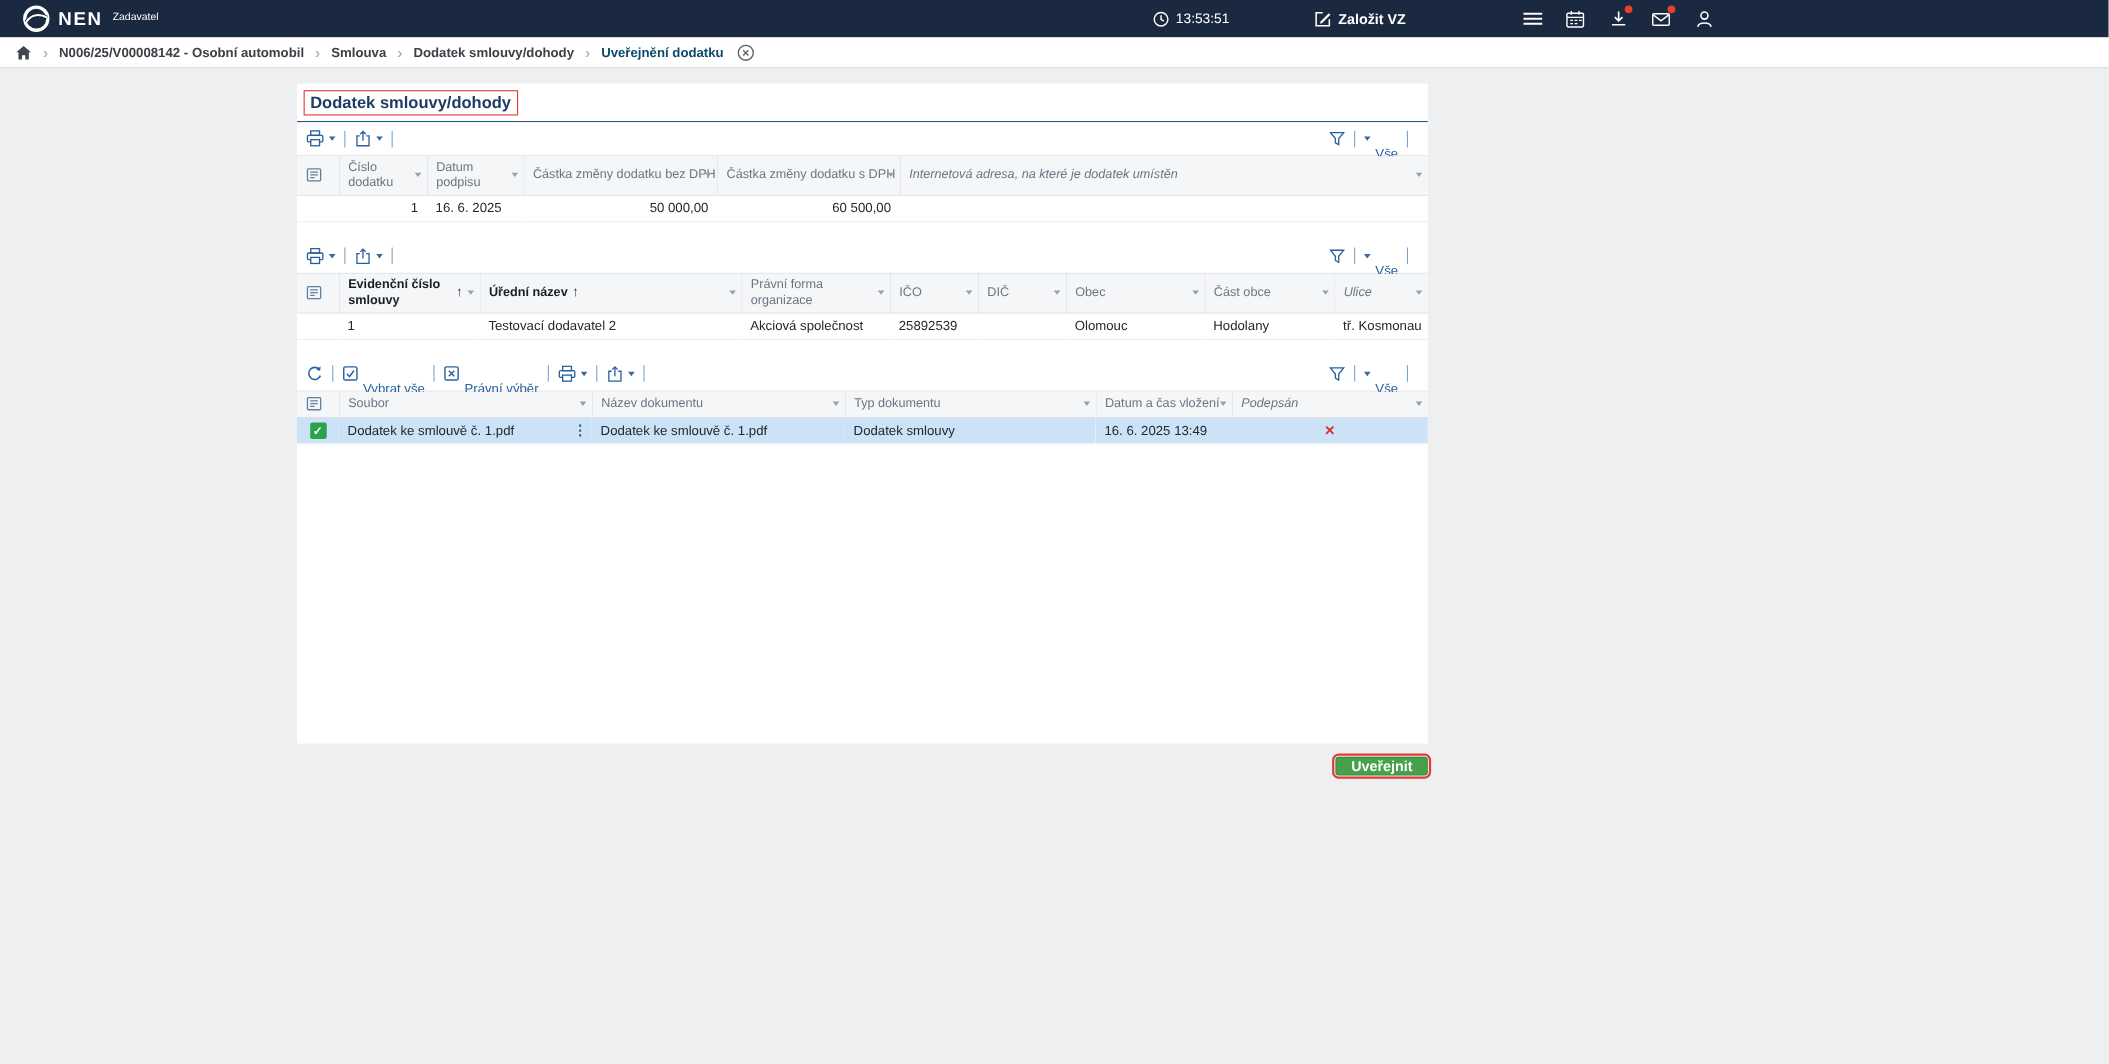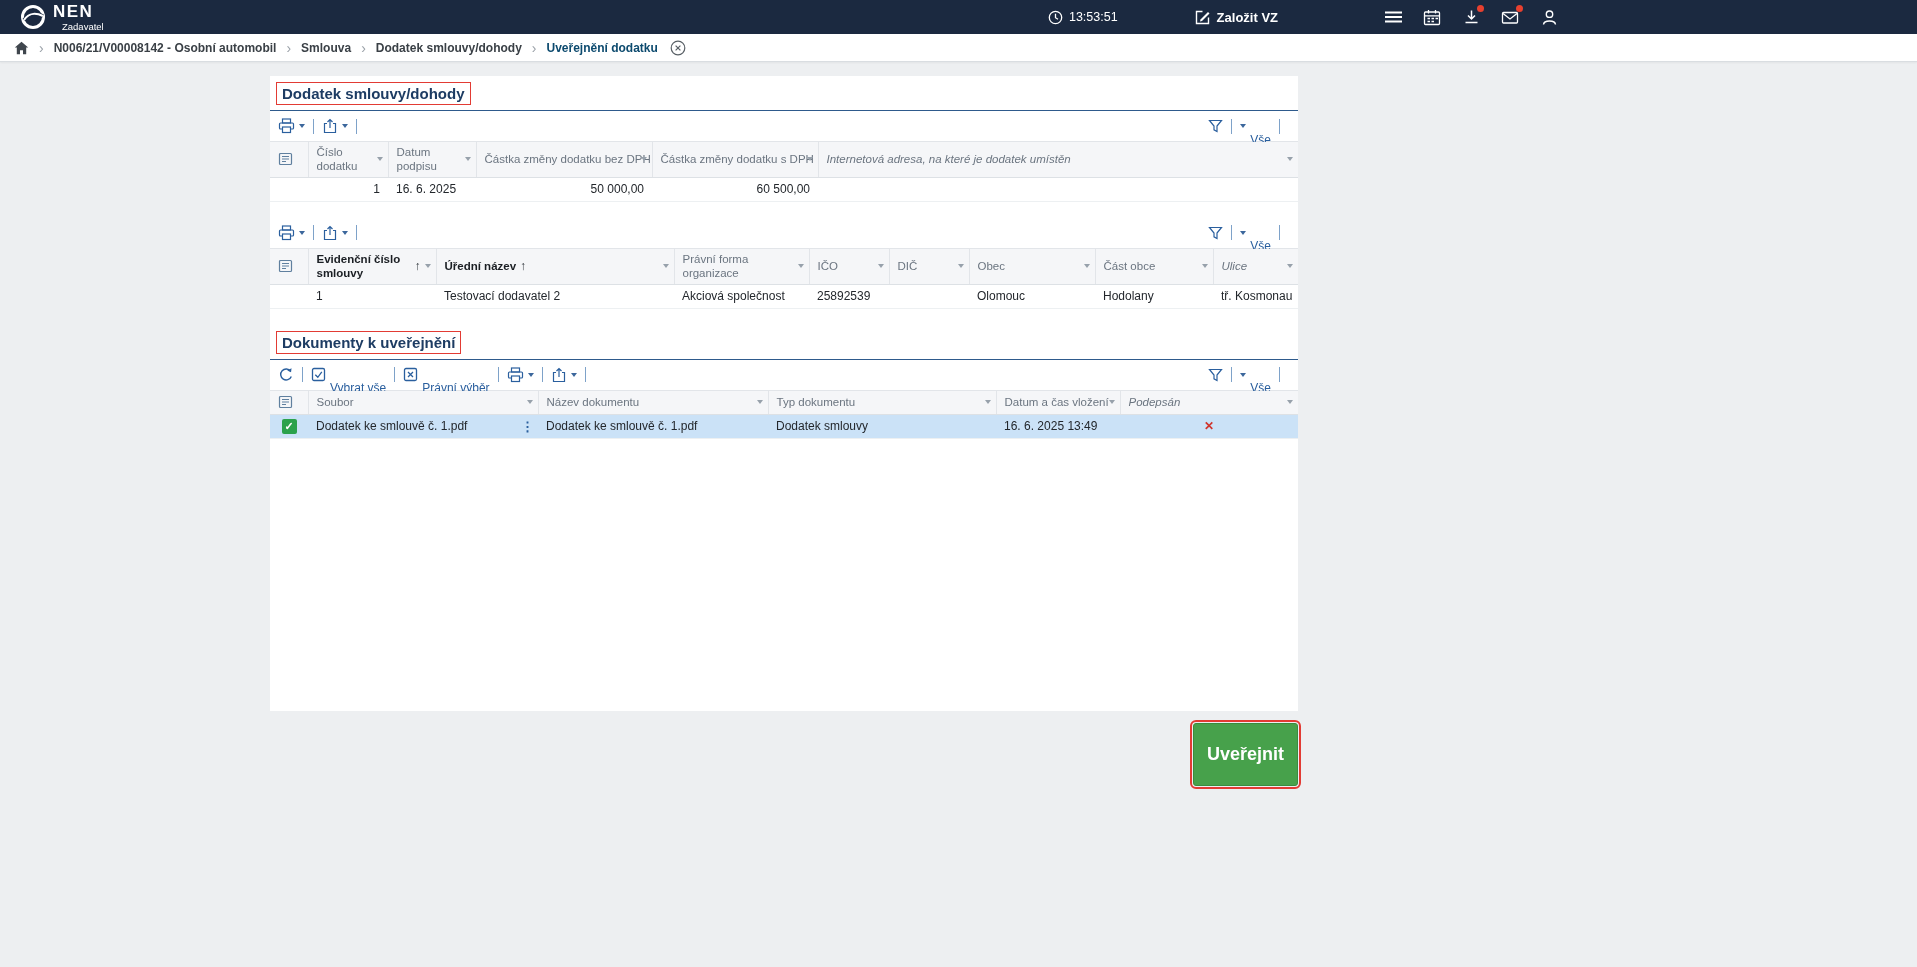--- a/index.html
+++ b/index.html
@@ -7,21 +7,21 @@
   body {
     width:1917px; height:967px;
     font-family:"Liberation Sans", sans-serif;
     background:#edeff1; overflow:hidden;
     -webkit-user-select:none; user-select:none;
   }
 
   
   .topbar { height:34px; background:#1b2940; display:flex; align-items:center; padding-left:20px; color:#fff; }
   .brand { display:flex; align-items:center; gap:7px; cursor:pointer; }
-  .brand-text { display:flex; flex-direction:column; line-height:1; }
+  .brand-text { display:flex; line-height:1; }
   .brand-name { font-size:17px; font-weight:700; letter-spacing:1.5px; }
   .brand-sub  { font-size:9.5px; margin:2px 0 0 9px; font-weight:400; }
   .topbar-right { margin-left:auto; margin-right:358px; display:flex; align-items:center;gap:43px; }
   .time-box { display:flex; align-items:center; gap:6px; font-size:12.5px; }
   .create-vz { display:flex; align-items:center; gap:6px; font-size:13px; font-weight:700; margin-left:34px; cursor:pointer; }
   .icon-group { display:flex; align-items:center; gap:19px; margin-left:62px; }
   .tb-icon { position:relative; width:20px; height:18px; display:flex; align-items:center; justify-content:center; cursor:pointer; }
   .badge-dot { position:absolute; top:-3px; right:-3px; width:7px; height:7px; border-radius:50%; background:#e8402f; }
 
   
@@ -75,22 +75,22 @@
   .file-cell { position:relative; padding-right:16px; }
   .drag-dots { position:absolute; right:4px; top:50%; transform:translateY(-50%); color:#2a5f9e; font-size:13px;
                font-weight:700; cursor:pointer; line-height:1; }
   .cross { color:#d0342c; font-weight:700; font-size:12px; }
   .center { text-align:center; }
 
   .doc-spacer { height:272px; }
 
   
   .footer-row { width:1028px; margin-left:270px; display:flex; justify-content:flex-end; padding-top:12px; }
-  .publish-btn { background:#47a14b; border:1px solid #398c3d; color:#fff; font-weight:700; font-size:18px;
-                 font-family:inherit; padding:20px 13px; border-radius:3px; outline:2px solid #e23b34;
+  .publish-btn { background:#47a14b; border:1px solid #398c3d; color:#fff; font-weight:700; font-size:13px;
+                 font-family:inherit; padding:0 13px; border-radius:3px; outline:2px solid #e23b34;
                  outline-offset:1px; cursor:pointer; }
 
   svg { display:block; }
 </style>
 </head>
 <body>
 
 <header class="topbar">
   <div class="brand">
     <span>
@@ -163,21 +163,21 @@
   </div>
 </header>
 
 <nav class="crumbs">
   <span class="crumb-home">
     <svg width="15" height="14" viewBox="0 0 15 14">
       <path d="M7.5 0.8 L14.2 6.6 H12.2 V13.2 H9 V9.2 H6 V13.2 H2.8 V6.6 H0.8 Z" fill="#3f464d"></path>
     </svg>
   </span>
   <span class="crumb-sep">›</span>
-  <span class="crumb">N006/21/V00008142 - Osobní automobil</span>
+  <span class="crumb">N006/25/V00008142 - Osobní automobil</span>
   <span class="crumb-sep">›</span>
   <span class="crumb">Smlouva</span>
   <span class="crumb-sep">›</span>
   <span class="crumb">Dodatek smlouvy/dohody</span>
   <span class="crumb-sep">›</span>
   <span class="crumb current">Uveřejnění dodatku</span>
   <span class="crumb-close">
     <svg width="16" height="16" viewBox="0 0 16 16" fill="none" stroke="#596066" stroke-width="1.2">
       <circle cx="8" cy="8" r="6.8" fill="#fff"></circle>
       <path d="M5.6 5.6 L10.4 10.4 M10.4 5.6 L5.6 10.4"></path>
@@ -376,23 +376,20 @@
             <td></td>
             <td>Olomouc</td>
             <td>Hodolany</td>
             <td>tř. Kosmonau</td>
           </tr>
         </tbody>
       </table>
     </section>
 
     <section class="section" style="margin-top:16px">
-      <div class="sec-head">
-        <span class="sec-title">Dokumenty k uveřejnění</span>
-      </div>
       <div class="toolbar">
         <span class="tb-group">
           <svg width="16" height="16" viewBox="0 0 16 16" fill="none" stroke="#2a5f9e" stroke-width="1.4">
             <path d="M13.3 9.5 A5.5 5.5 0 1 1 12.6 4.2"></path>
             <path d="M13.5 1.2 L13 5.3 L9.2 3.6 Z" fill="#2a5f9e" stroke="none"></path>
           </svg>
         </span>
         <i class="tb-sep"></i>
         <span class="tb-group">
           <svg width="15" height="15" viewBox="0 0 15 15" fill="none" stroke="#2a5f9e" stroke-width="1.3">

